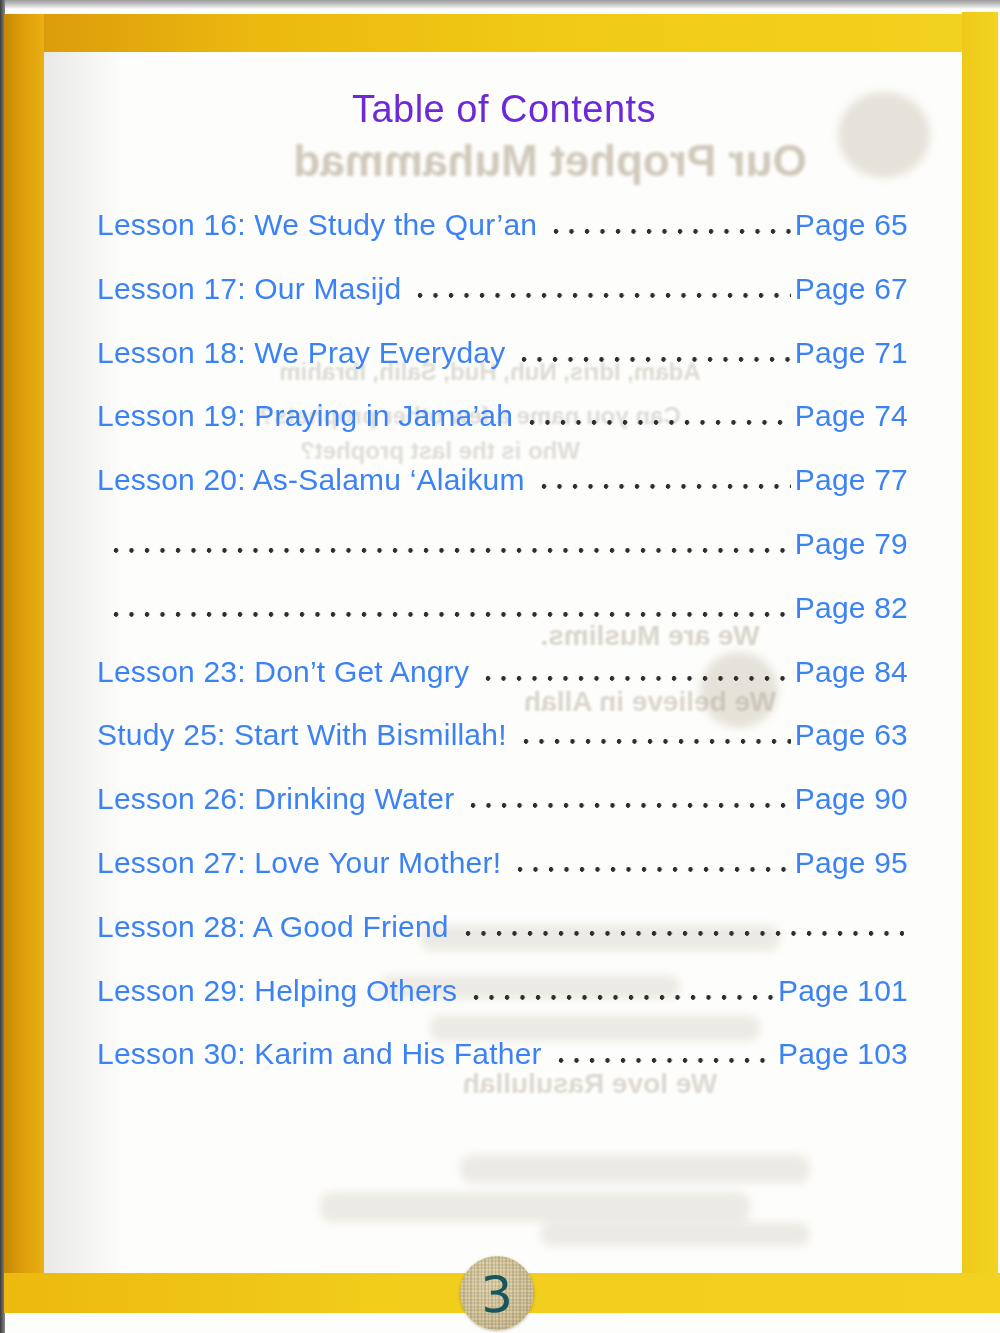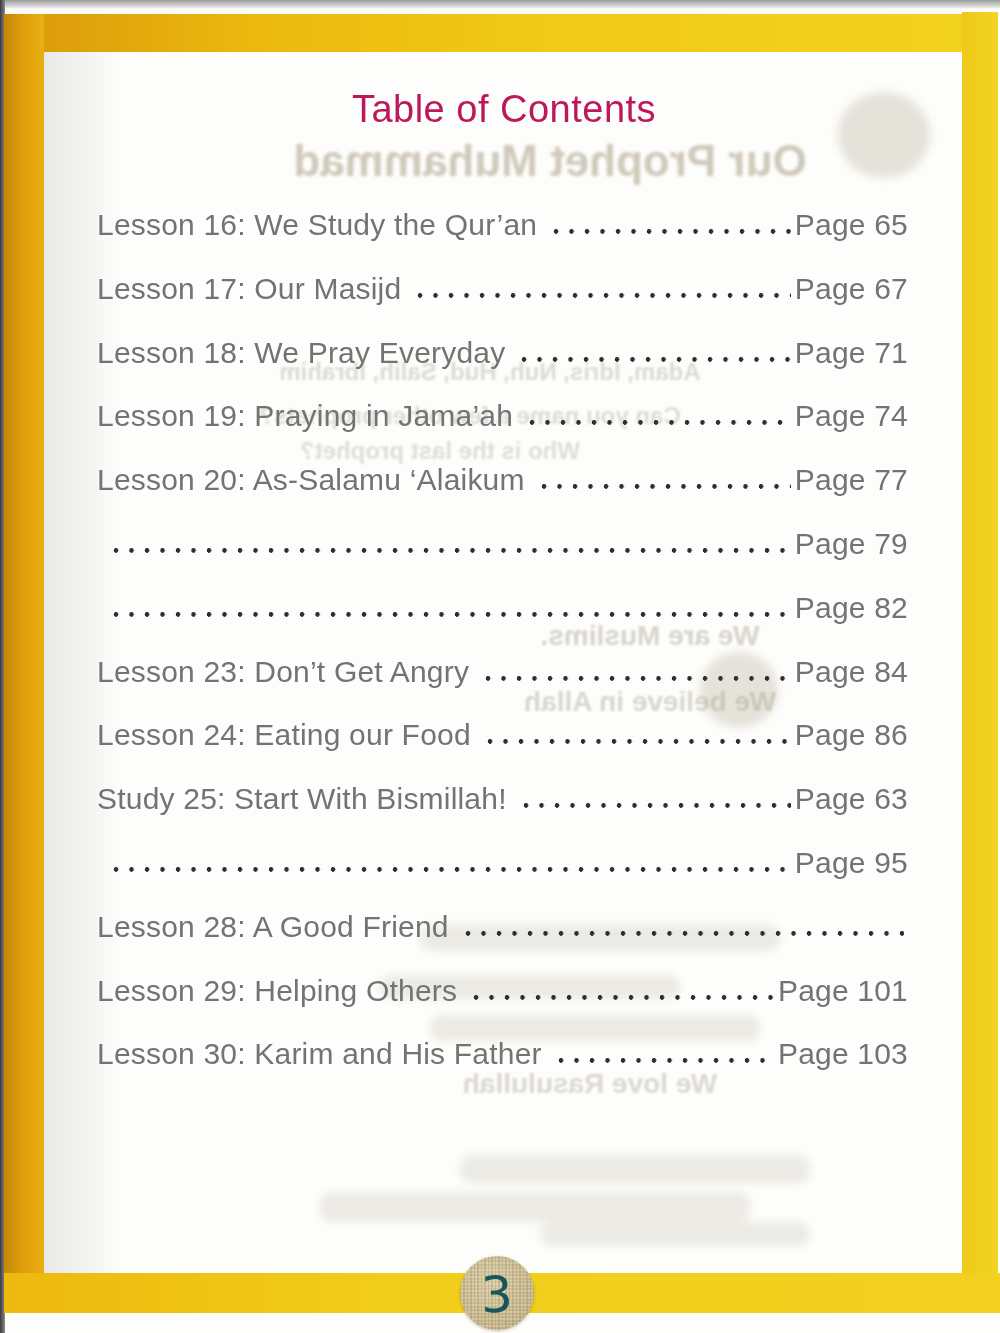--- a/index.html
+++ b/index.html
@@ -25,25 +25,25 @@
   .bar-top{left:8px;right:2px;top:14px;height:38px;
     background:linear-gradient(90deg,#d9980a 0%,#ecb90f 25%,#f0ca16 55%,#f2d31f 100%);}
   .bar-left{left:4px;top:14px;bottom:21px;width:40px;
     background:linear-gradient(90deg,#c48806,#dd9d0b 45%,#eab011);}
   .bar-right{right:2px;top:12px;bottom:20px;width:36px;
     background:linear-gradient(90deg,#eec91a,#f2d422);}
   .bar-bottom{left:4px;right:0;bottom:20px;height:40px;
     background:linear-gradient(90deg,#edb90e,#f1ce1b 40%,#f2d120);}
   
   .title{position:absolute;left:44px;width:920px;top:88px;
-    text-align:center;font-size:38px;letter-spacing:.5px;color:#be185d;}
+    text-align:center;font-size:38px;letter-spacing:.5px;color:#6d28d9;}
   
   .toc{position:absolute;left:97px;right:92px;top:193px;}
   .toc-row{height:63.8px;display:flex;align-items:baseline;
-    font-size:30px;color:#737373;letter-spacing:.2px;line-height:63.8px;}
+    font-size:30px;color:#3b82f6;letter-spacing:.2px;line-height:63.8px;}
   .toc-label{white-space:nowrap;}
   .toc-page{white-space:nowrap;}
   .leader{flex:1;height:7px;margin:0 4px 0 16px;min-width:30px;
     background-image:radial-gradient(circle at 3px 3.4px,#2e2e2e 2.1px,rgba(0,0,0,0) 2.6px);
     background-size:15.5px 7px;background-repeat:repeat-x;}
   
   .page-circle{position:absolute;left:460px;top:1256px;width:74px;height:74px;
     border-radius:50%;z-index:5;display:flex;align-items:center;justify-content:center;
     background-image:
       repeating-linear-gradient(90deg,rgba(98,78,36,.16) 0 1.5px,rgba(0,0,0,0) 1.5px 3.5px),
@@ -140,30 +140,31 @@
       <div class="toc-row">
         <span class="leader"></span>
         <span class="toc-page">Page 82</span>
       </div>
       <div class="toc-row">
         <span class="toc-label">Lesson 23: Don’t Get Angry</span>
         <span class="leader"></span>
         <span class="toc-page">Page 84</span>
       </div>
       <div class="toc-row">
-        <span class="toc-label">Lesson 24: Eating our Food</span>
-        <span class="leader"></span>
-        <span class="toc-page">Page 86</span>
-      </div>
-      <div class="toc-row">
         <span class="toc-label">Study 25: Start With Bismillah!</span>
         <span class="leader"></span>
         <span class="toc-page">Page 63</span>
       </div>
       <div class="toc-row">
+        <span class="toc-label">Lesson 26: Drinking Water</span>
+        <span class="leader"></span>
+        <span class="toc-page">Page 90</span>
+      </div>
+      <div class="toc-row">
+        <span class="toc-label">Lesson 27: Love Your Mother!</span>
         <span class="leader"></span>
         <span class="toc-page">Page 95</span>
       </div>
       <div class="toc-row">
         <span class="toc-label">Lesson 28: A Good Friend</span>
         <span class="leader"></span>
       </div>
       <div class="toc-row">
         <span class="toc-label">Lesson 29: Helping Others</span>
         <span class="leader"></span>

